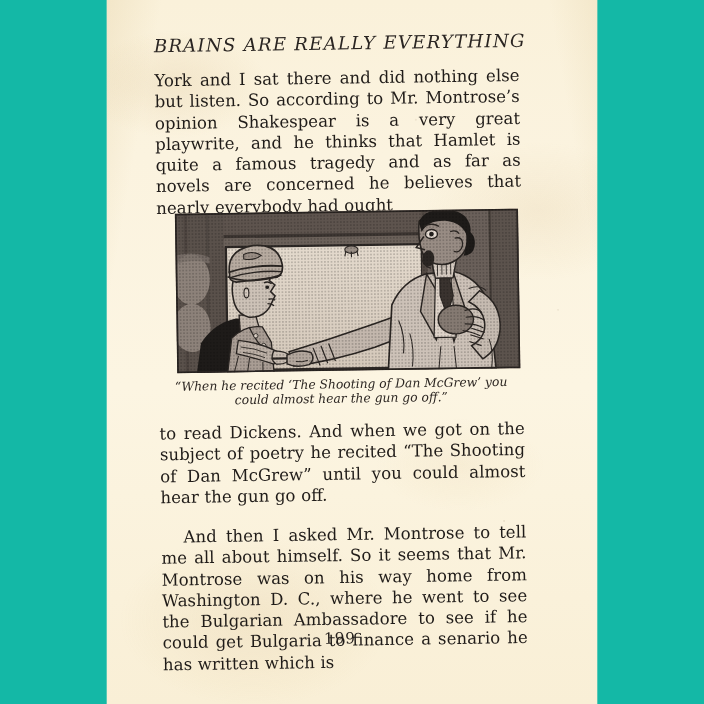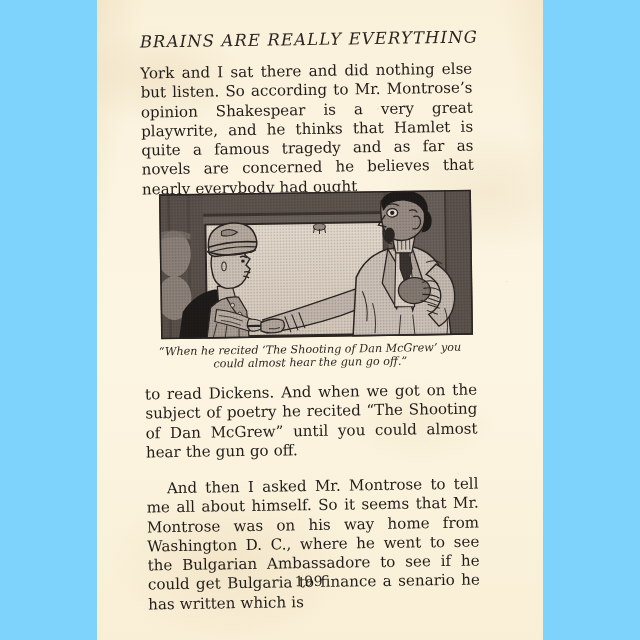--- a/index.html
+++ b/index.html
@@ -9,21 +9,21 @@
     width: 640px;
     height: 640px;
     overflow: hidden;
     background: #ffffff;
   }
 
   #scan-root {
     position: relative;
     width: 640px;
     height: 640px;
-    background: #7dd3fc;
+    background: #14b8a6;
   }
 
   
   .page-sheet {
     position: absolute;
     left: 97px;
     top: 0;
     width: 446px;
     height: 640px;
     background:

